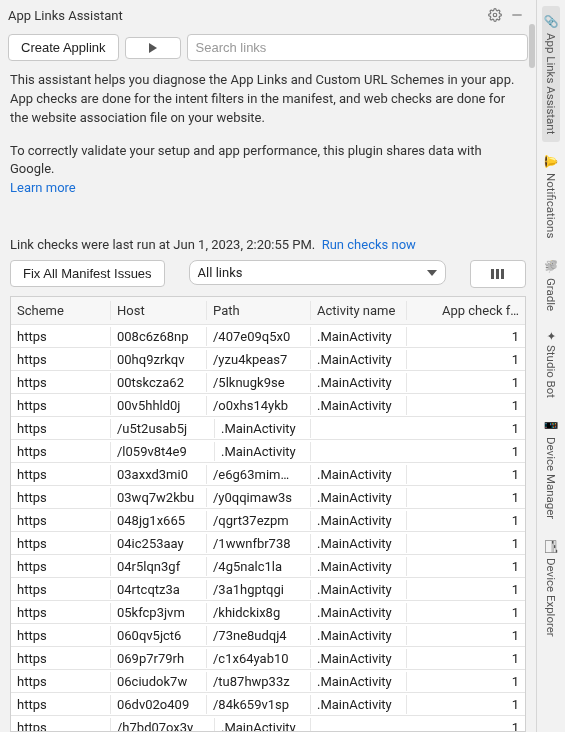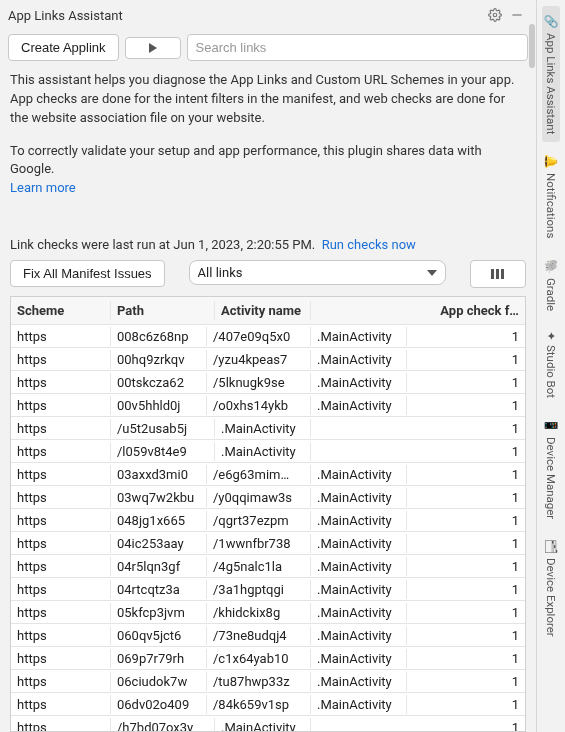--- a/index.html
+++ b/index.html
@@ -119,21 +119,21 @@
     display: flex;
     flex-direction: column;
   }
   .thead, .trow {
     display: flex;
     align-items: center;
     border-bottom: 1px solid #e4e4e4;
   }
   .thead {
     background: #f7f7f7;
-    font-weight: 700;
+    font-weight: 400;
     color: #333;
     height: 28px;
   }
   .trow { height: 23px; }
   .th, .td {
     padding: 2px 6px;
     overflow: hidden;
     text-overflow: ellipsis;
     white-space: nowrap;
     border-right: 1px solid #e6e6e6;
@@ -248,20 +248,21 @@
         <rect x="1" y="1" width="3" height="10" fill="#555"></rect>
           <rect x="6" y="1" width="3" height="10" fill="#555"></rect>
           <rect x="11" y="1" width="3" height="10" fill="#555"></rect>
       </svg>
     </div>
   </div>
 
   <div class="table-wrap">
     <div class="thead">
       <div class="th c0">Scheme</div>
+      <div class="th c1">Host</div>
       <div class="th c2">Path</div>
       <div class="th c3">Activity name</div>
       <div class="th c4">App check f…</div>
     </div>
     <div class="tbody" id="tbody">
         <div class="trow">
           <div class="td c0">https</div>
           <div class="td c1">008c6z68np</div>
           <div class="td c2">/407e09q5x0</div>
           <div class="td c3">.MainActivity</div>

